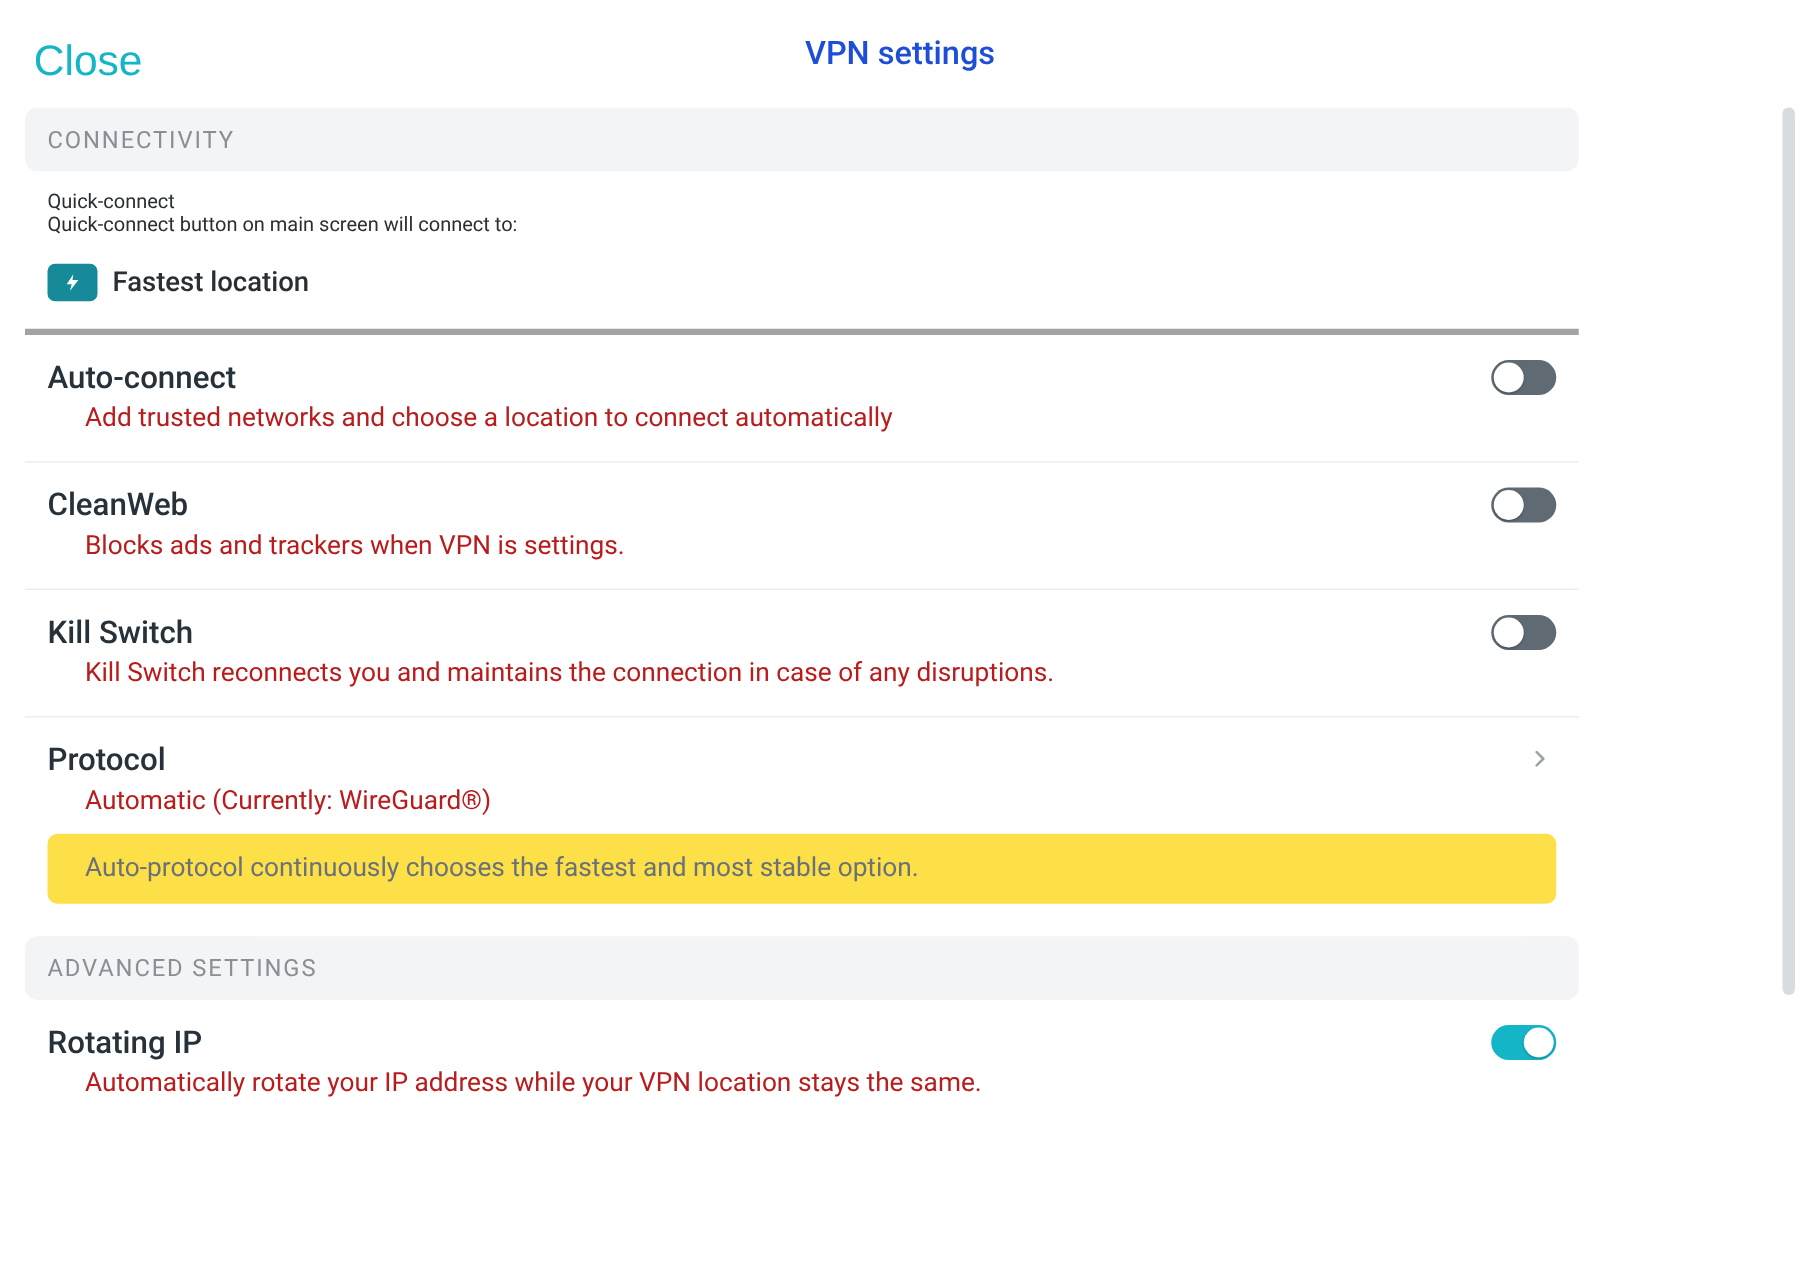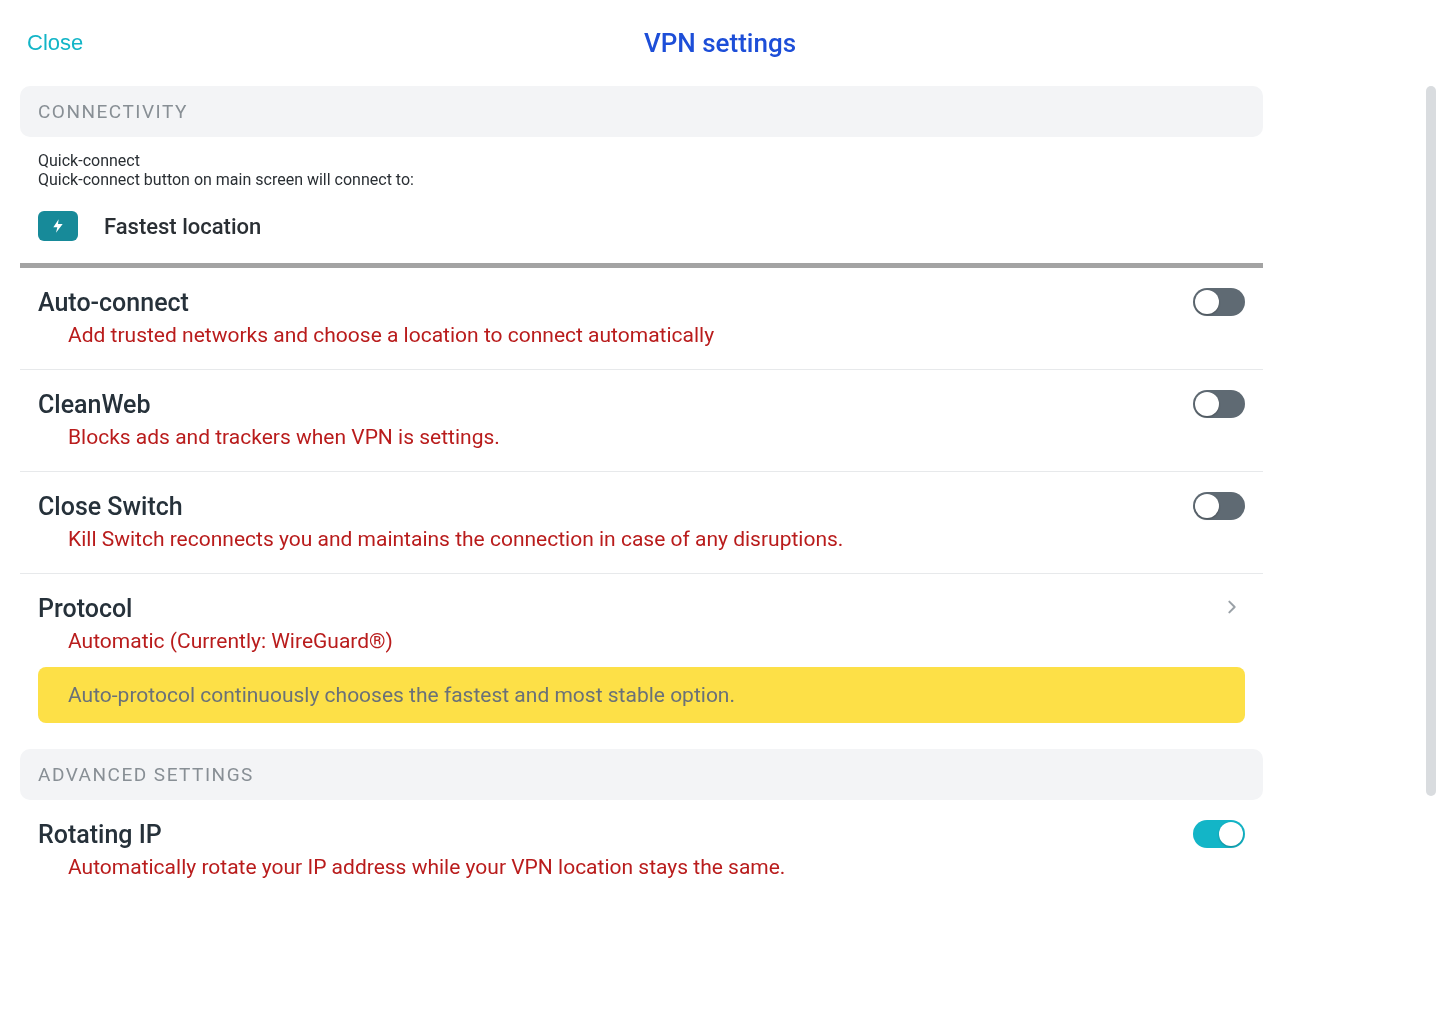--- a/index.html
+++ b/index.html
@@ -17,21 +17,21 @@
       position: relative;
       height: 86px;
       display: flex;
       align-items: center;
       justify-content: center;
     }
     .close-btn {
       position: absolute;
       left: 27px;
       top: 30px;
-      font-size: 22px;
+      font-size: 34px;
       color: #13b5c7;
       font-weight: 500;
       cursor: pointer;
       background: none;
       border: none;
     }
     .page-title {
       font-size: 26px;
       color: #1d4ed8;
       font-weight: 500;
@@ -76,21 +76,21 @@
     .row .subtitle {
       font-size: 21px;
       color: #b91c1c;
       margin-left: 30px;
     }
 
     .qc-block { padding: 14px 18px 22px 18px; border-bottom: 5px solid #a3a3a3; }
     .qc-selection {
       display: flex;
       align-items: center;
-      gap: 26px;
+      gap: 12px;
       margin-top: 22px;
     }
     .qc-badge {
       width: 40px;
       height: 30px;
       background: #178a99;
       border-radius: 6px;
       display: flex;
       align-items: center;
       justify-content: center;
@@ -197,21 +197,21 @@
         <div class="title">CleanWeb</div>
         <div class="subtitle">Blocks ads and trackers when VPN is settings.</div>
       </div>
       <div class="toggle off">
           <div class="knob"></div>
         </div>
     </div>
 
     <div class="row">
       <div class="textcol">
-        <div class="title">Close Switch</div>
+        <div class="title">Kill Switch</div>
         <div class="subtitle">Kill Switch reconnects you and maintains the connection in case of any disruptions.</div>
       </div>
       <div class="toggle off">
           <div class="knob"></div>
         </div>
     </div>
 
     <div class="row no-border" style="padding-bottom:14px;">
       <div class="textcol">
         <div class="title">Protocol</div>

